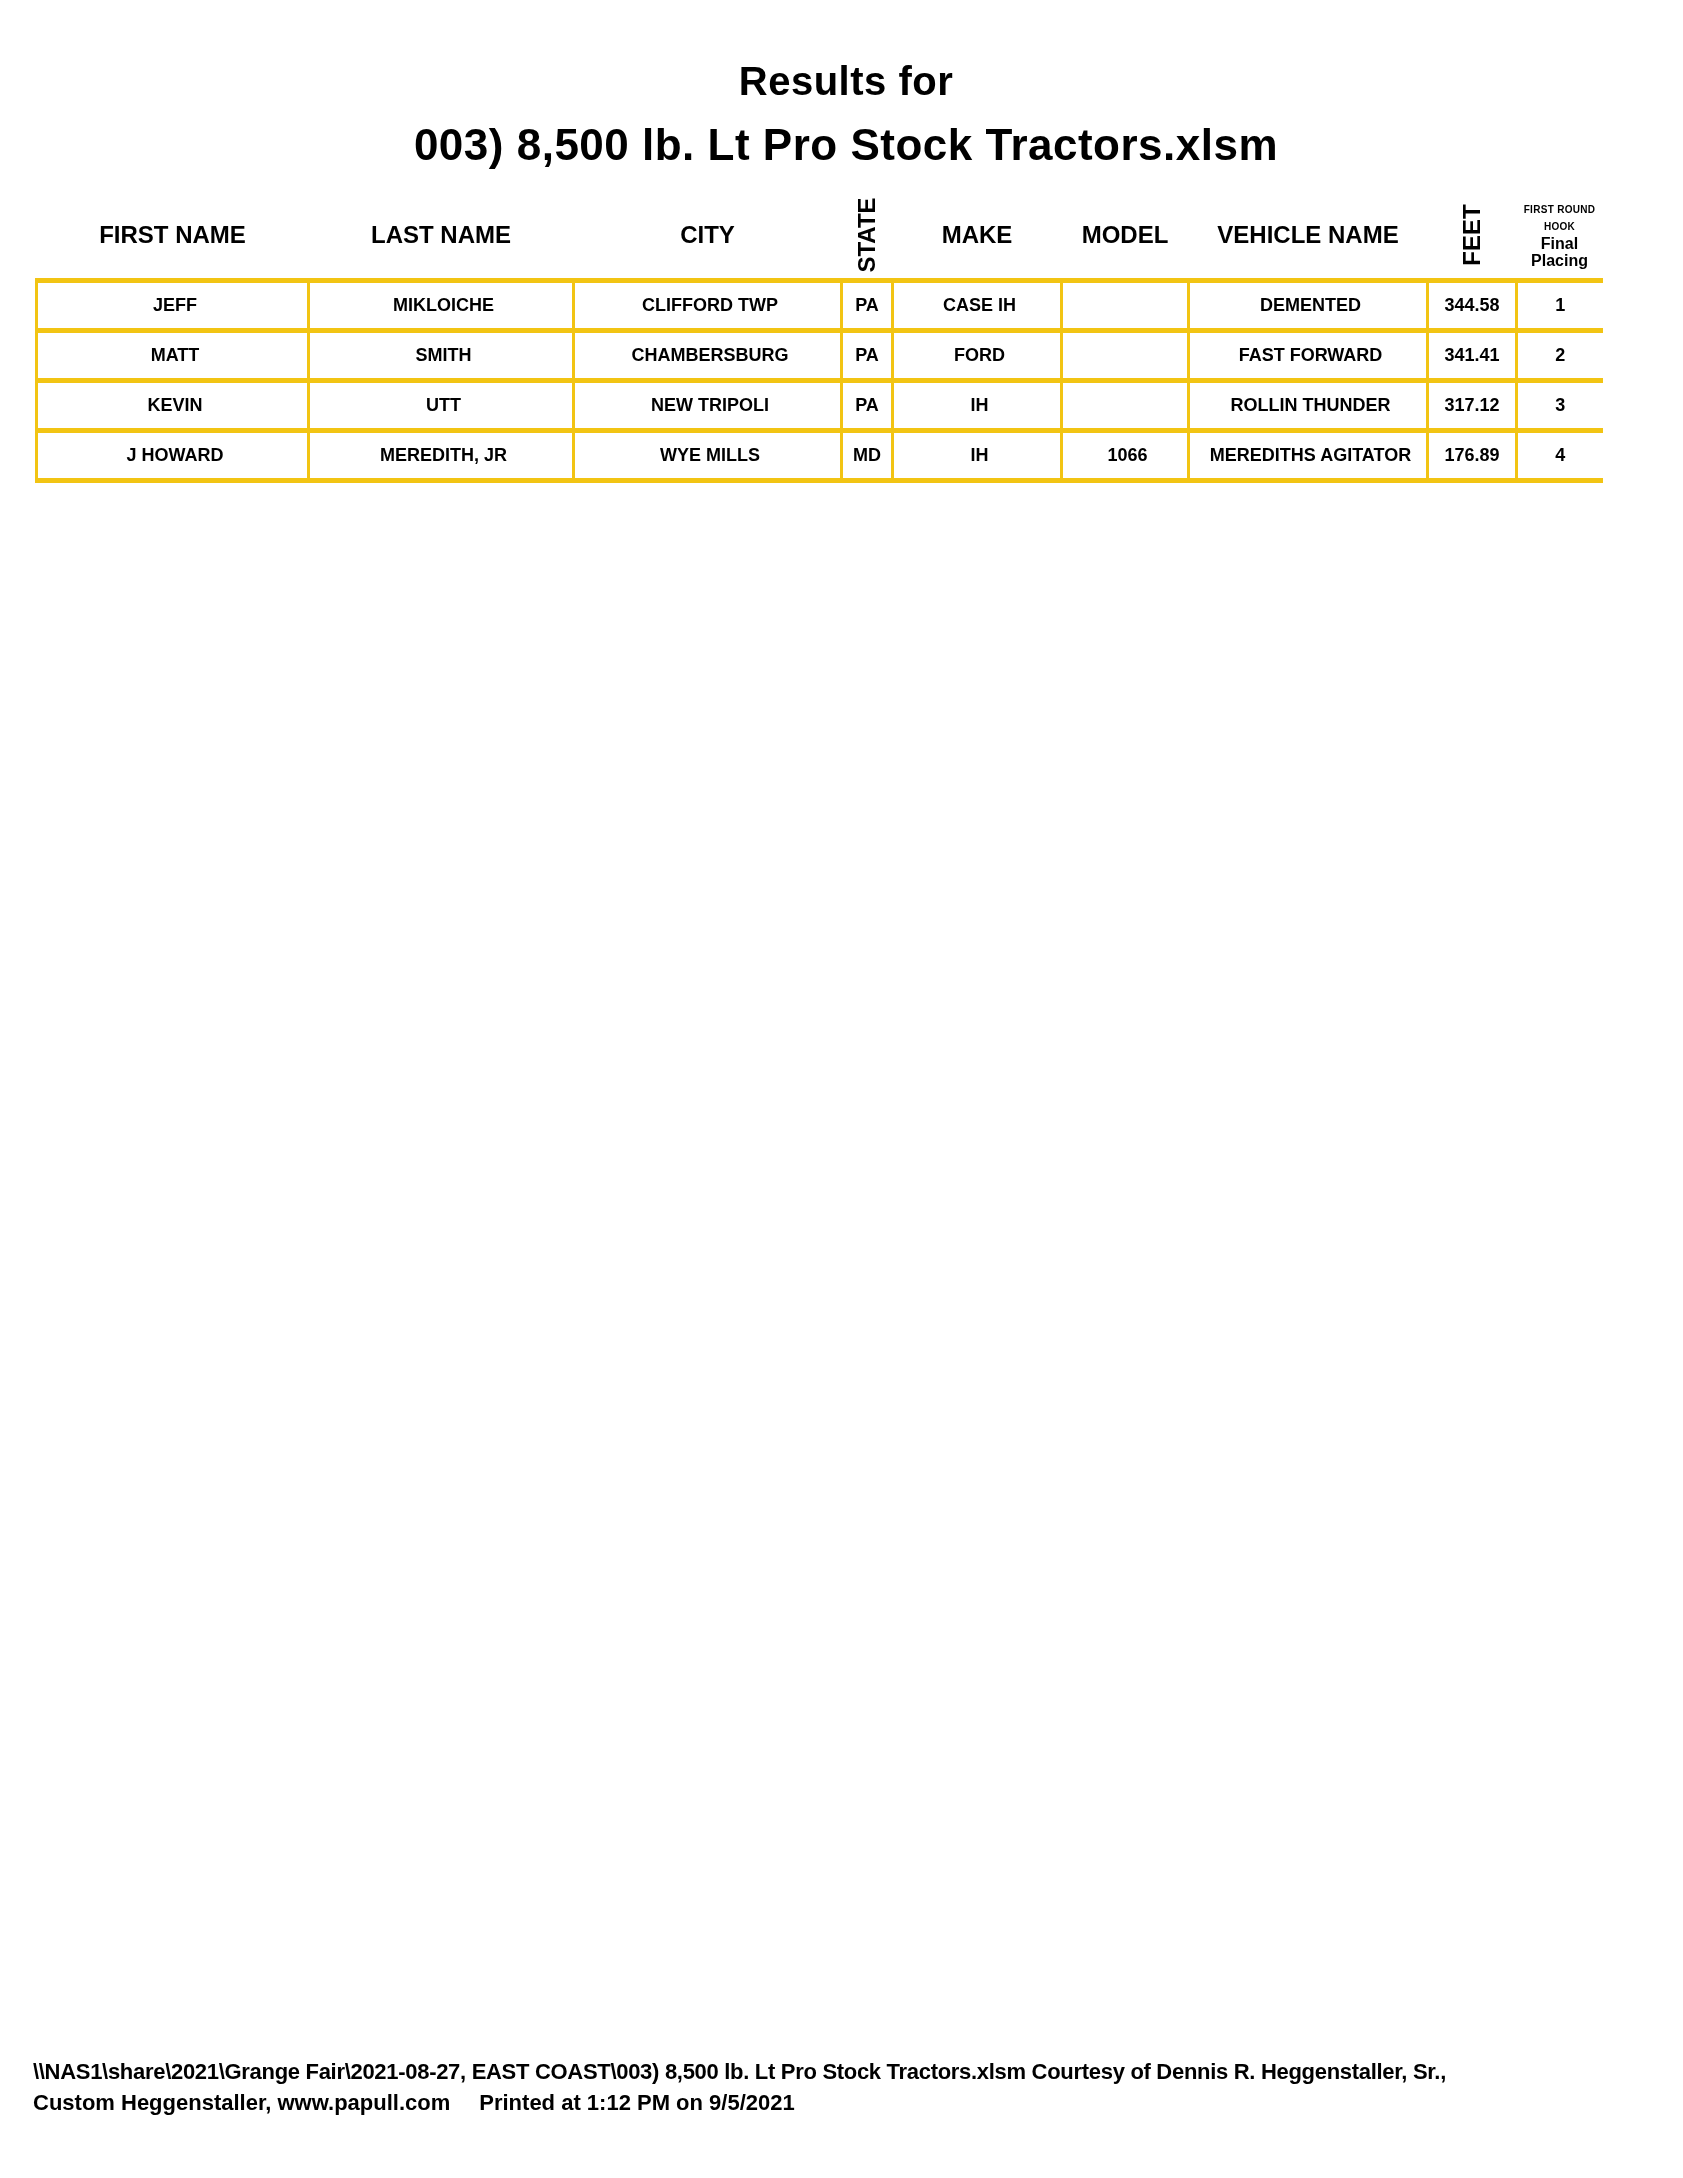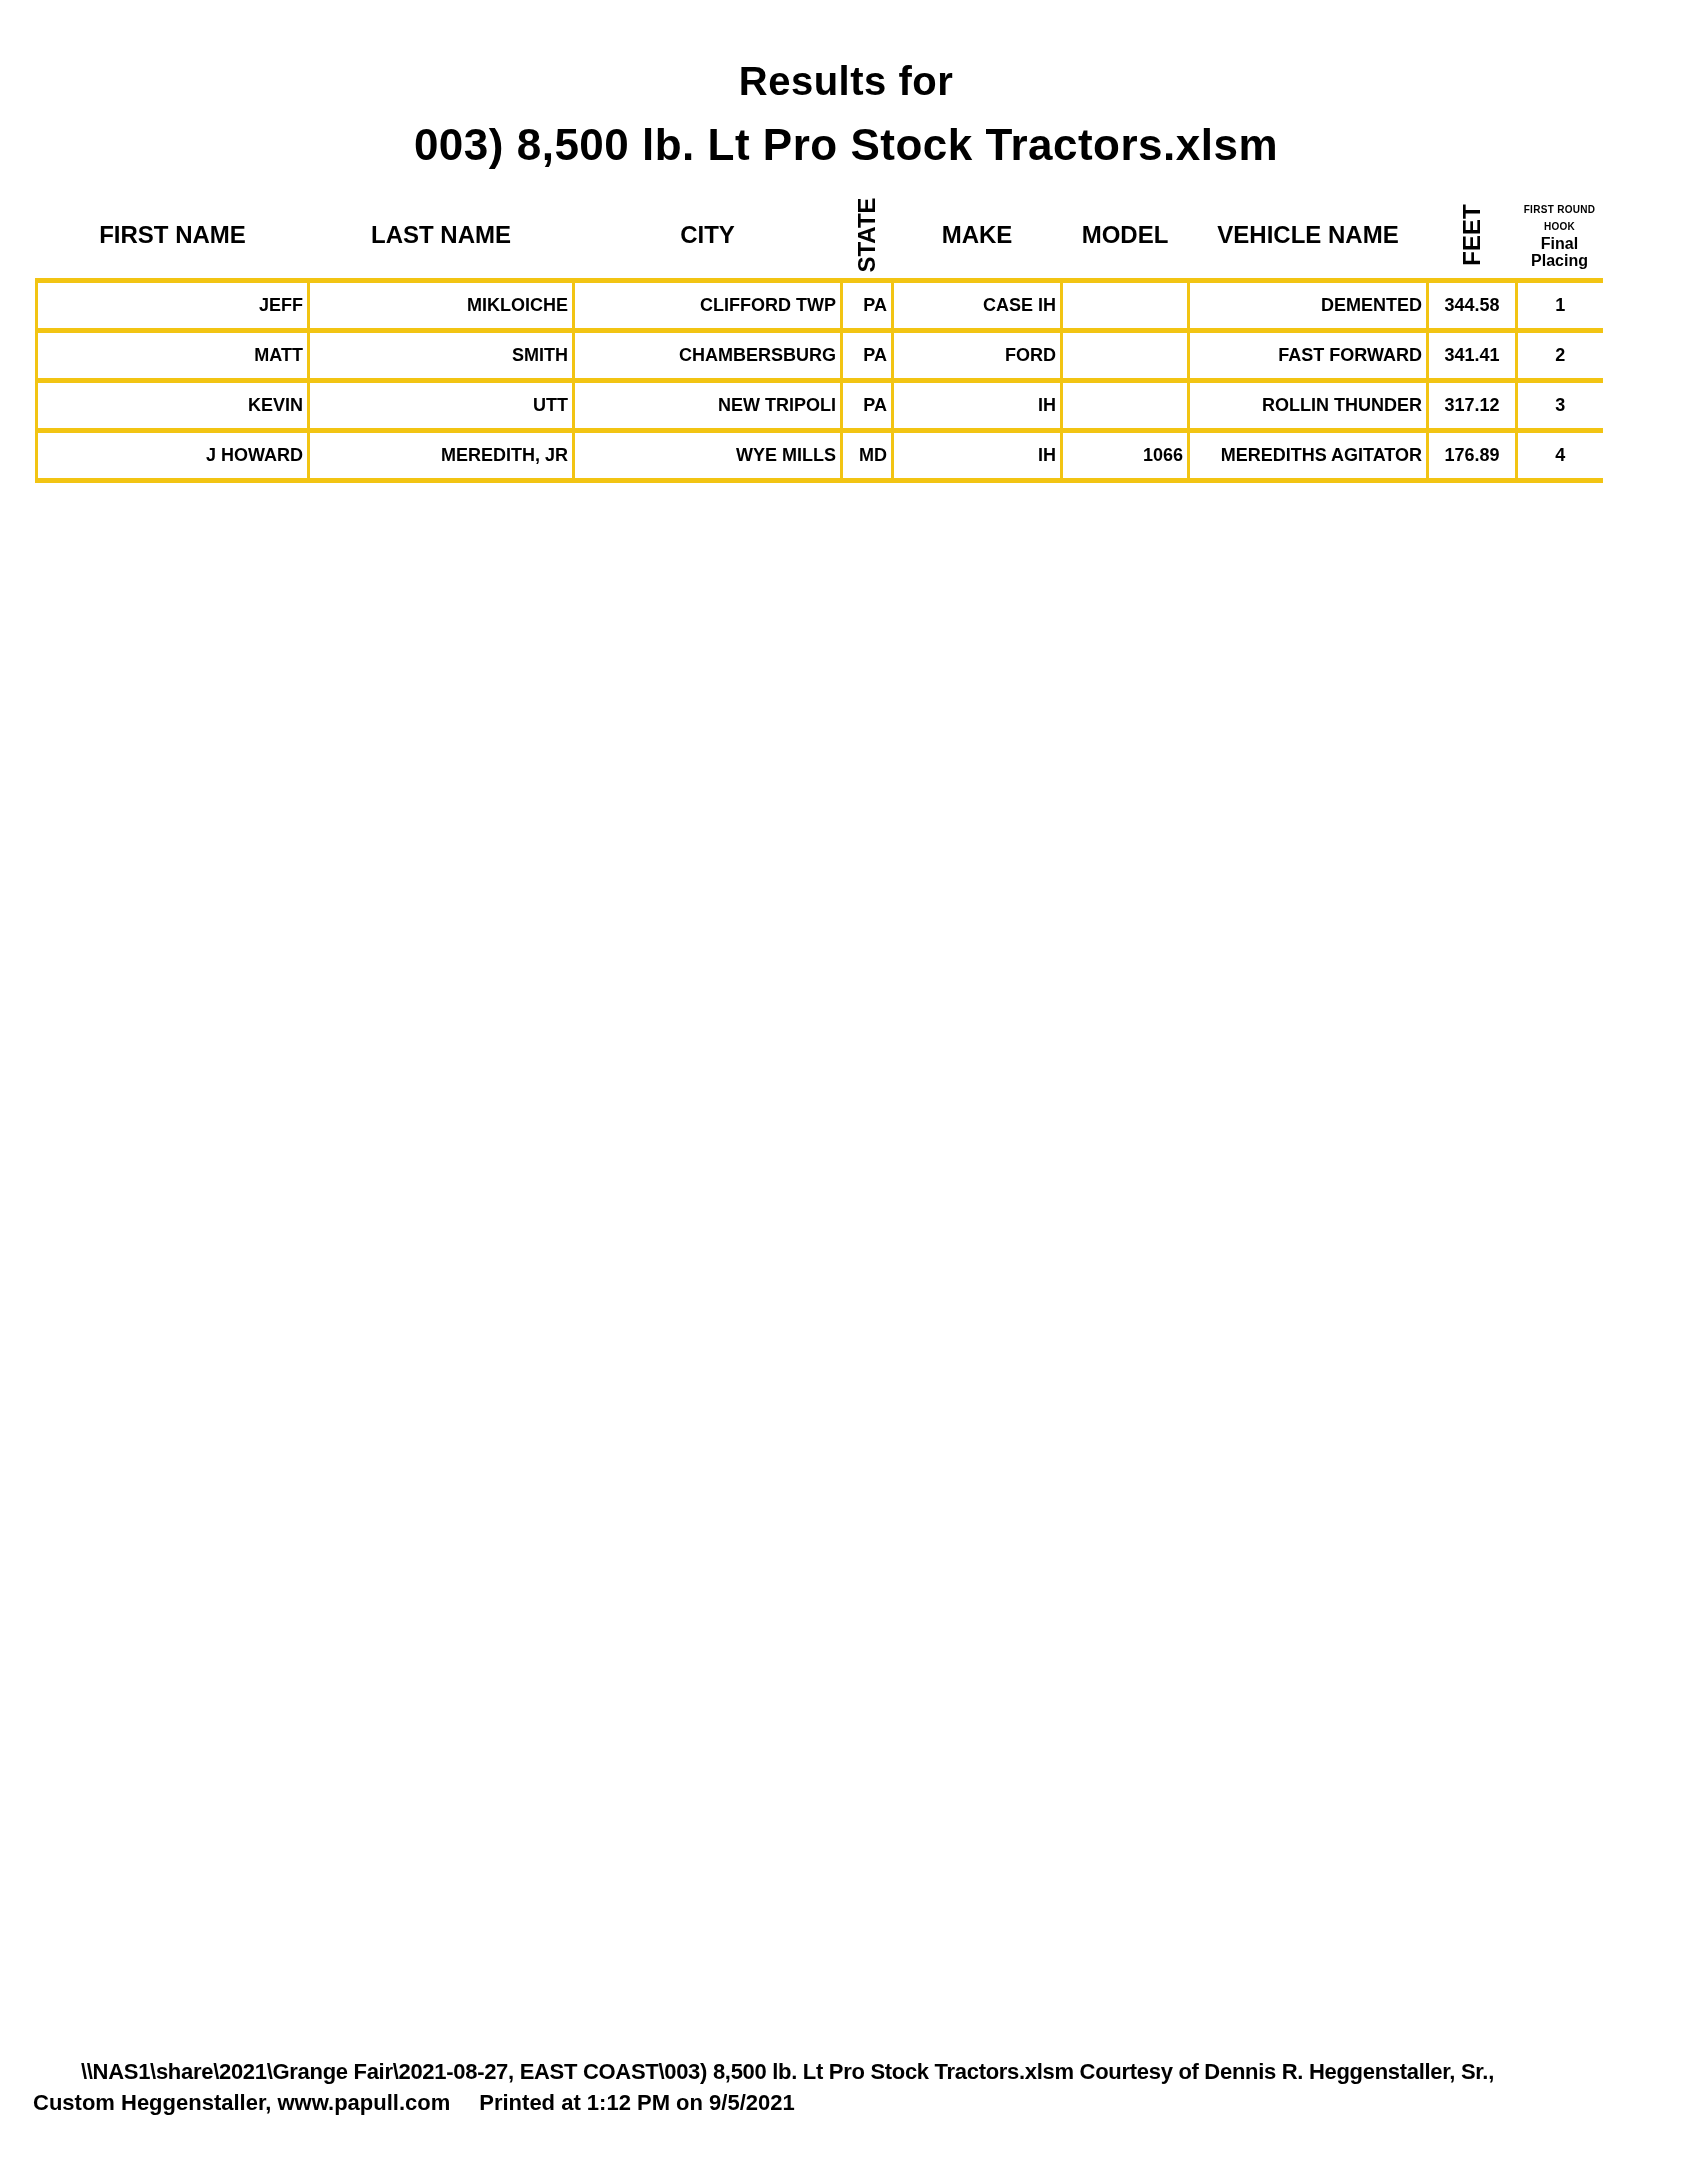--- a/index.html
+++ b/index.html
@@ -63,42 +63,42 @@
   }
   th .hook-header { line-height: 17px; }
   th .hook-line-sm { font-size: 10px; font-weight: bold; letter-spacing: 0.3px; text-align: center; }
   th .hook-line-md { font-size: 16px; font-weight: bold; }
 
   tbody td {
     height: 50px;
     font-size: 18px;
     font-weight: bold;
     vertical-align: middle;
-    text-align: right;
+    text-align: center;
     padding: 0 4px 0 9px;
     border-left: 3px solid var(--gold);
     border-bottom: 5px solid var(--gold);
     white-space: nowrap;
     overflow: hidden;
   }
   tbody tr:first-child td { border-top: 5px solid var(--gold); }
   tbody td.td-state { padding-left: 4px; }
   tbody td.td-center { text-align: center; padding: 0; }
 
   
   .footer {
     position: absolute;
     left: 33px; top: 2057px;
     width: 1624px;
     font-weight: bold;
     font-size: 22px;
     line-height: 30px;
     white-space: nowrap;
   }
-  .footer-line1 { letter-spacing: -0.3px; margin-left: 48px; }
+  .footer-line1 { letter-spacing: -0.3px; }
   .footer-line2 { margin-top: 1px; }
   .footer-printed { margin-left: 29px; }
 </style>
 </head>
 <body>
 
 <div class="title-block">
   <div class="title-line1">Results for</div>
   <div class="title-line2">003) 8,500 lb. Lt Pro Stock Tractors.xlsm</div>
 </div>

